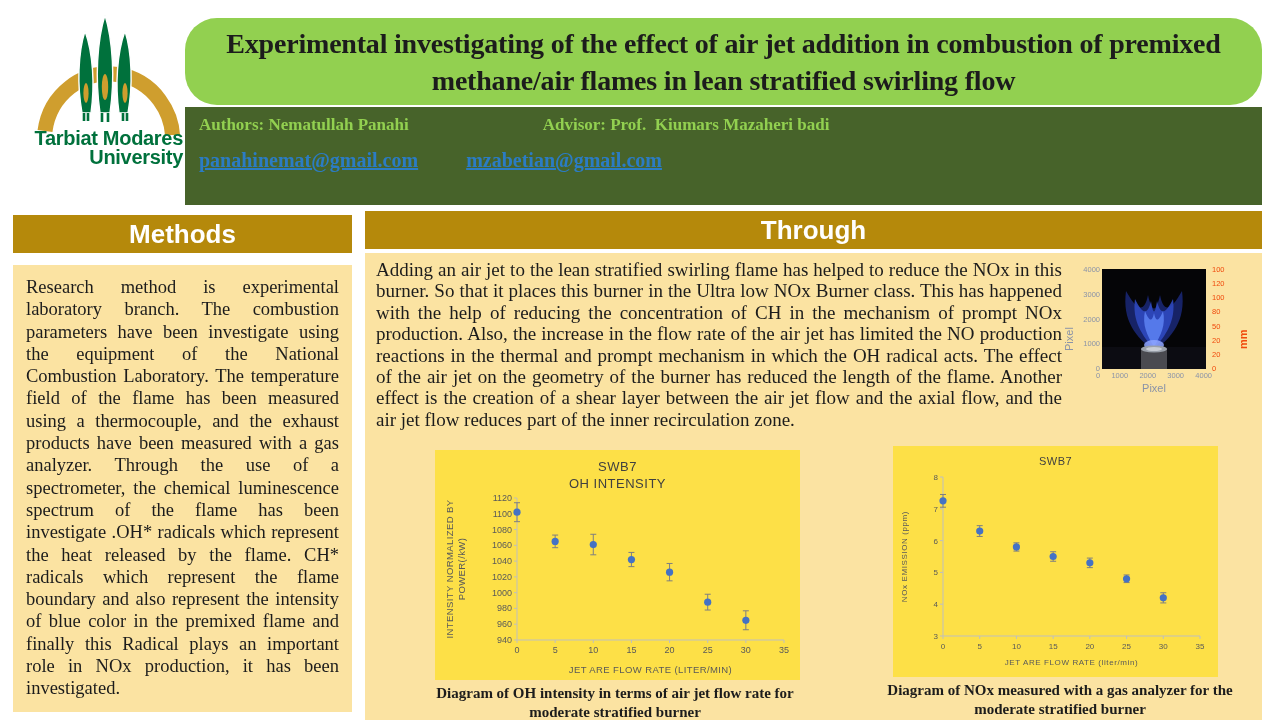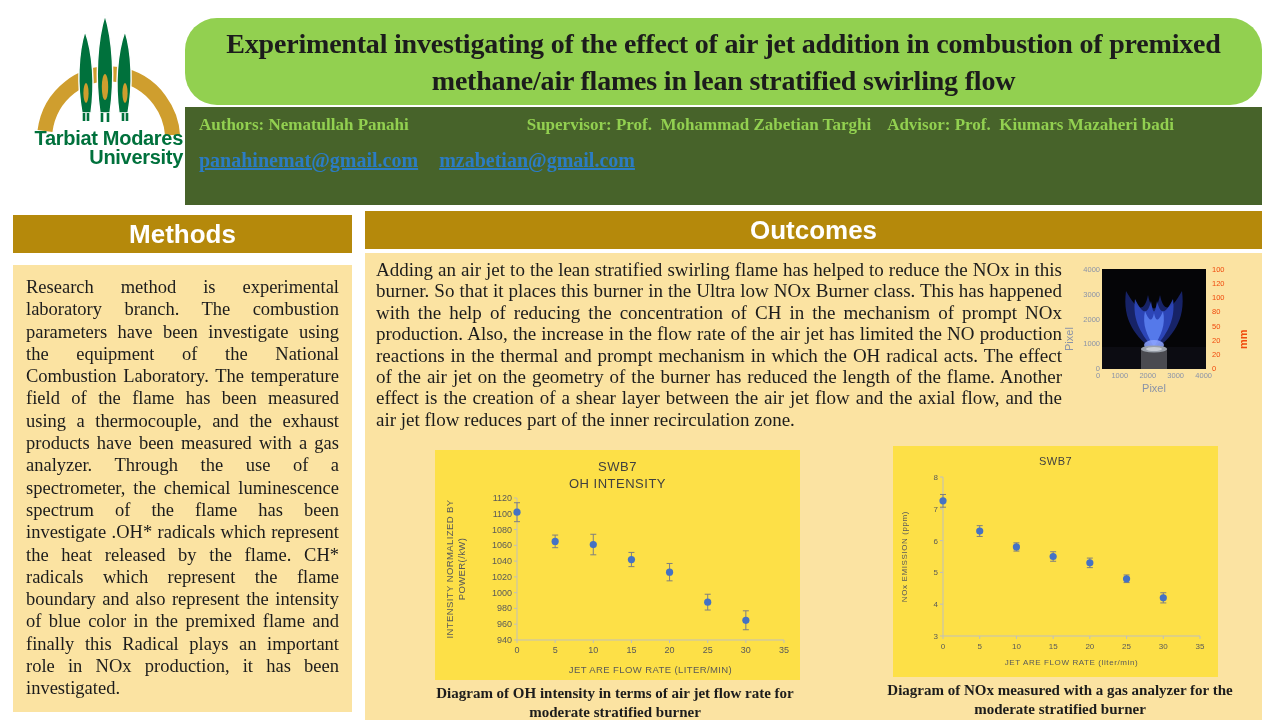--- a/index.html
+++ b/index.html
@@ -18,21 +18,21 @@
               display:flex;align-items:center;justify-content:center;text-align:center;
               padding:0 30px;box-sizing:border-box;border-radius:32px;}
   .title-band h1{margin:0;font-size:28px;line-height:37px;font-weight:600;color:#1c1c1c;
                  font-family:"Liberation Serif",serif;letter-spacing:-0.2px;}
   .authors-band{position:absolute;left:185px;top:107px;width:1077px;height:98px;background:#47632a;
                 box-sizing:border-box;padding:8px 14px 0 14px;}
   .authors-row{display:flex;align-items:baseline;color:#92d050;font-weight:bold;font-size:17px;}
   .authors-row span{white-space:pre;}
   .authors-row .gap1{width:118px;}
   .authors-row .gap2{width:16px;}
-  .links-row{display:flex;gap:21px;margin-top:14px;}
+  .links-row{display:flex;gap:48px;margin-top:14px;}
   .links-row a{color:#2b7cc4;font-weight:bold;font-size:20px;text-decoration:underline;}
 
   
   .sec-header{position:absolute;background:#b5890b;color:#ffffff;display:flex;align-items:center;
               justify-content:center;font-family:"Liberation Sans",sans-serif;font-weight:bold;
               font-size:26px;}
   .methods-header{left:13px;top:215px;width:339px;height:38px;}
   .outcomes-header{left:365px;top:211px;width:897px;height:38px;}
   .methods-body{position:absolute;left:13px;top:265px;width:339px;height:447px;background:#fbe3a2;
                 box-sizing:border-box;padding:11px 13px;}
@@ -101,39 +101,38 @@
   </div>
 
   <div class="title-band">
     <h1>Experimental investigating of the effect of air jet addition in combustion of premixed methane/air flames in lean stratified swirling flow</h1>
   </div>
 
   <div class="authors-band">
     <div class="authors-row">
       <span>Authors: Nematullah Panahi</span>
       <span class="gap1"></span>
-      <span>Supervisor: Prof.  Mohammad Zabetian Targhi</span>
       <span class="gap2"></span>
       <span>Advisor: Prof.  Kiumars Mazaheri badi</span>
     </div>
     <div class="links-row">
       <a href="#">panahinemat@gmail.com</a>
       <a href="#">mzabetian@gmail.com</a>
     </div>
   </div>
 
   <div class="sec-header methods-header">
     <span>Methods</span>
   </div>
   <div class="methods-body">
     <p>Research method is experimental laboratory branch. The combustion parameters have been investigate using the equipment of the National Combustion Laboratory. The temperature field of the flame has been measured using a thermocouple, and the exhaust products have been measured with a gas analyzer. Through the use of a spectrometer, the chemical luminescence spectrum of the flame has been investigate .OH* radicals which represent the heat released by the flame. CH* radicals which represent the flame boundary and also represent the intensity of blue color in the premixed flame and finally this Radical plays an important role in NOx production, it has been investigated.</p>
   </div>
 
   <div class="sec-header outcomes-header">
-    <span>Outcomes</span>
+    <span>Through</span>
   </div>
   <div class="outcomes-body">
     <p class="outcomes-text">Adding an air jet to the lean stratified swirling flame has helped to reduce the NOx in this burner. So that it places this burner in the Ultra low NOx Burner class. This has happened with the help of reducing the concentration of CH in the mechanism of prompt NOx production. Also, the increase in the flow rate of the air jet has limited the NO production reactions in the thermal and prompt mechanism in which the OH radical acts. The effect of the air jet on the geometry of the burner has reduced the length of the flame. Another effect is the creation of a shear layer between the air jet flow and the axial flow, and the air jet flow reduces part of the inner recirculation zone.</p>
 
     <div class="flame-fig">
       <div class="ff-ylabel">Pixel</div>
       <div class="ff-yticks" id="ff-yticks">
           <span>4000</span>
           <span>3000</span>
           <span>2000</span>

